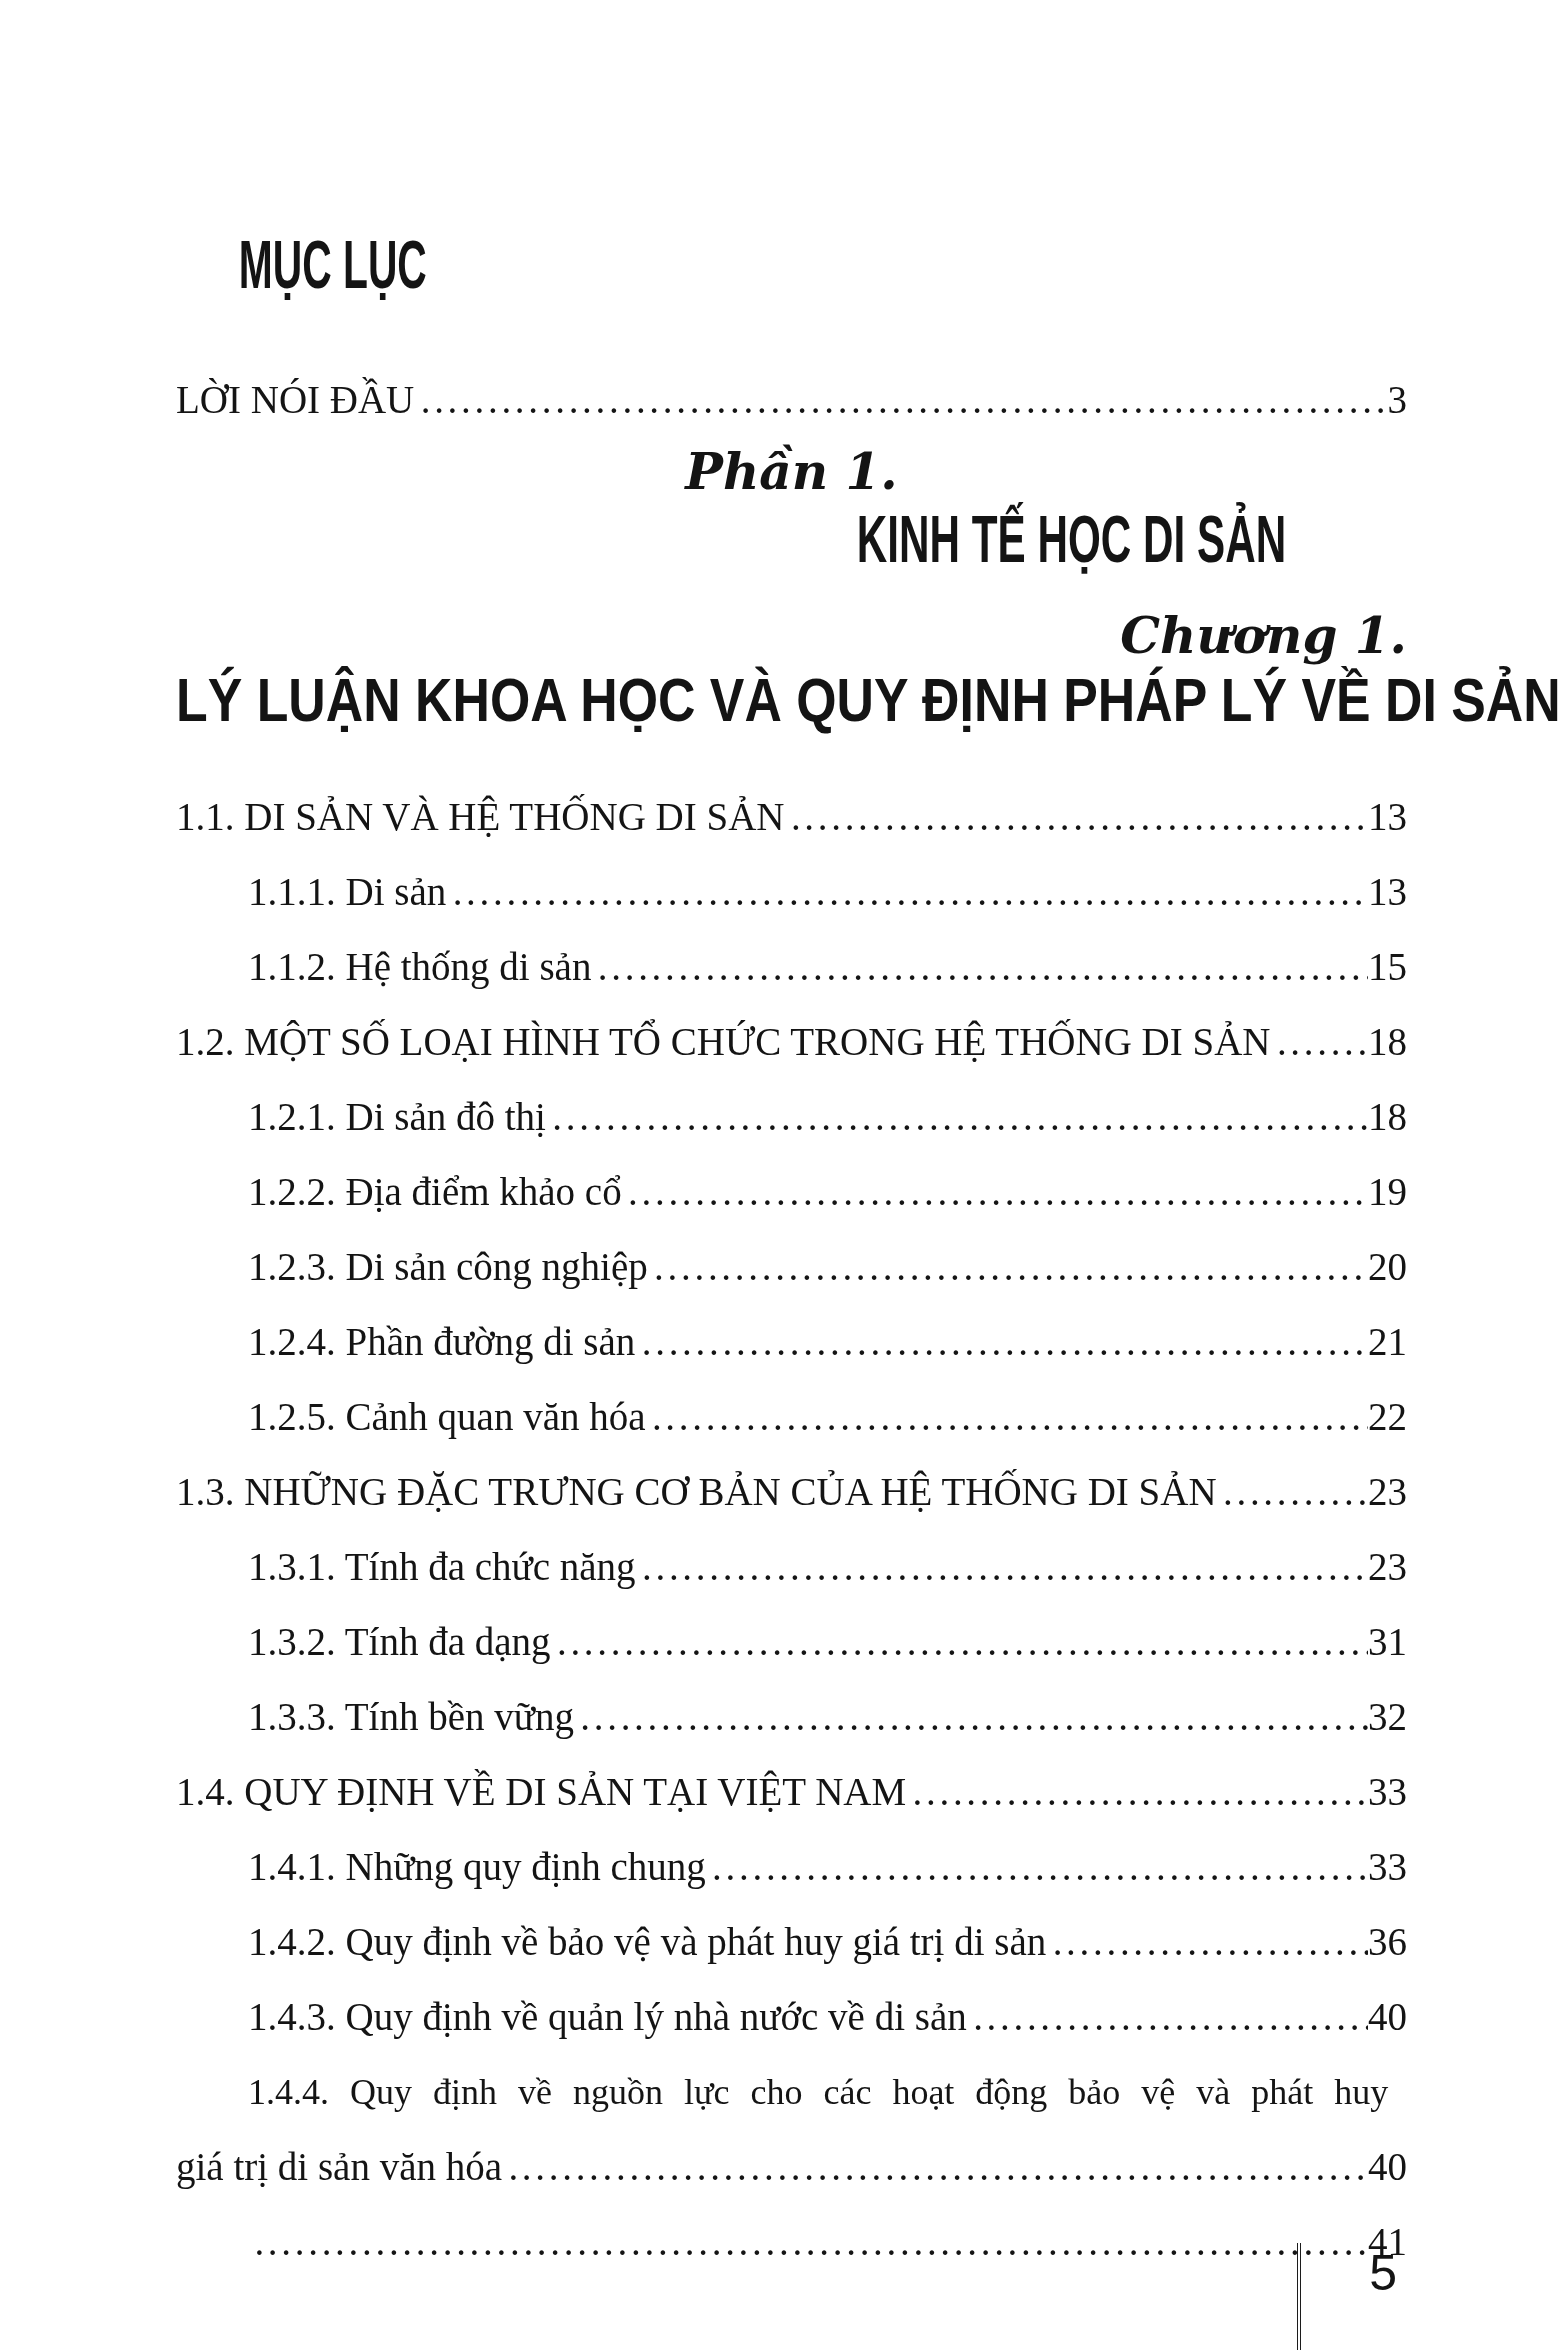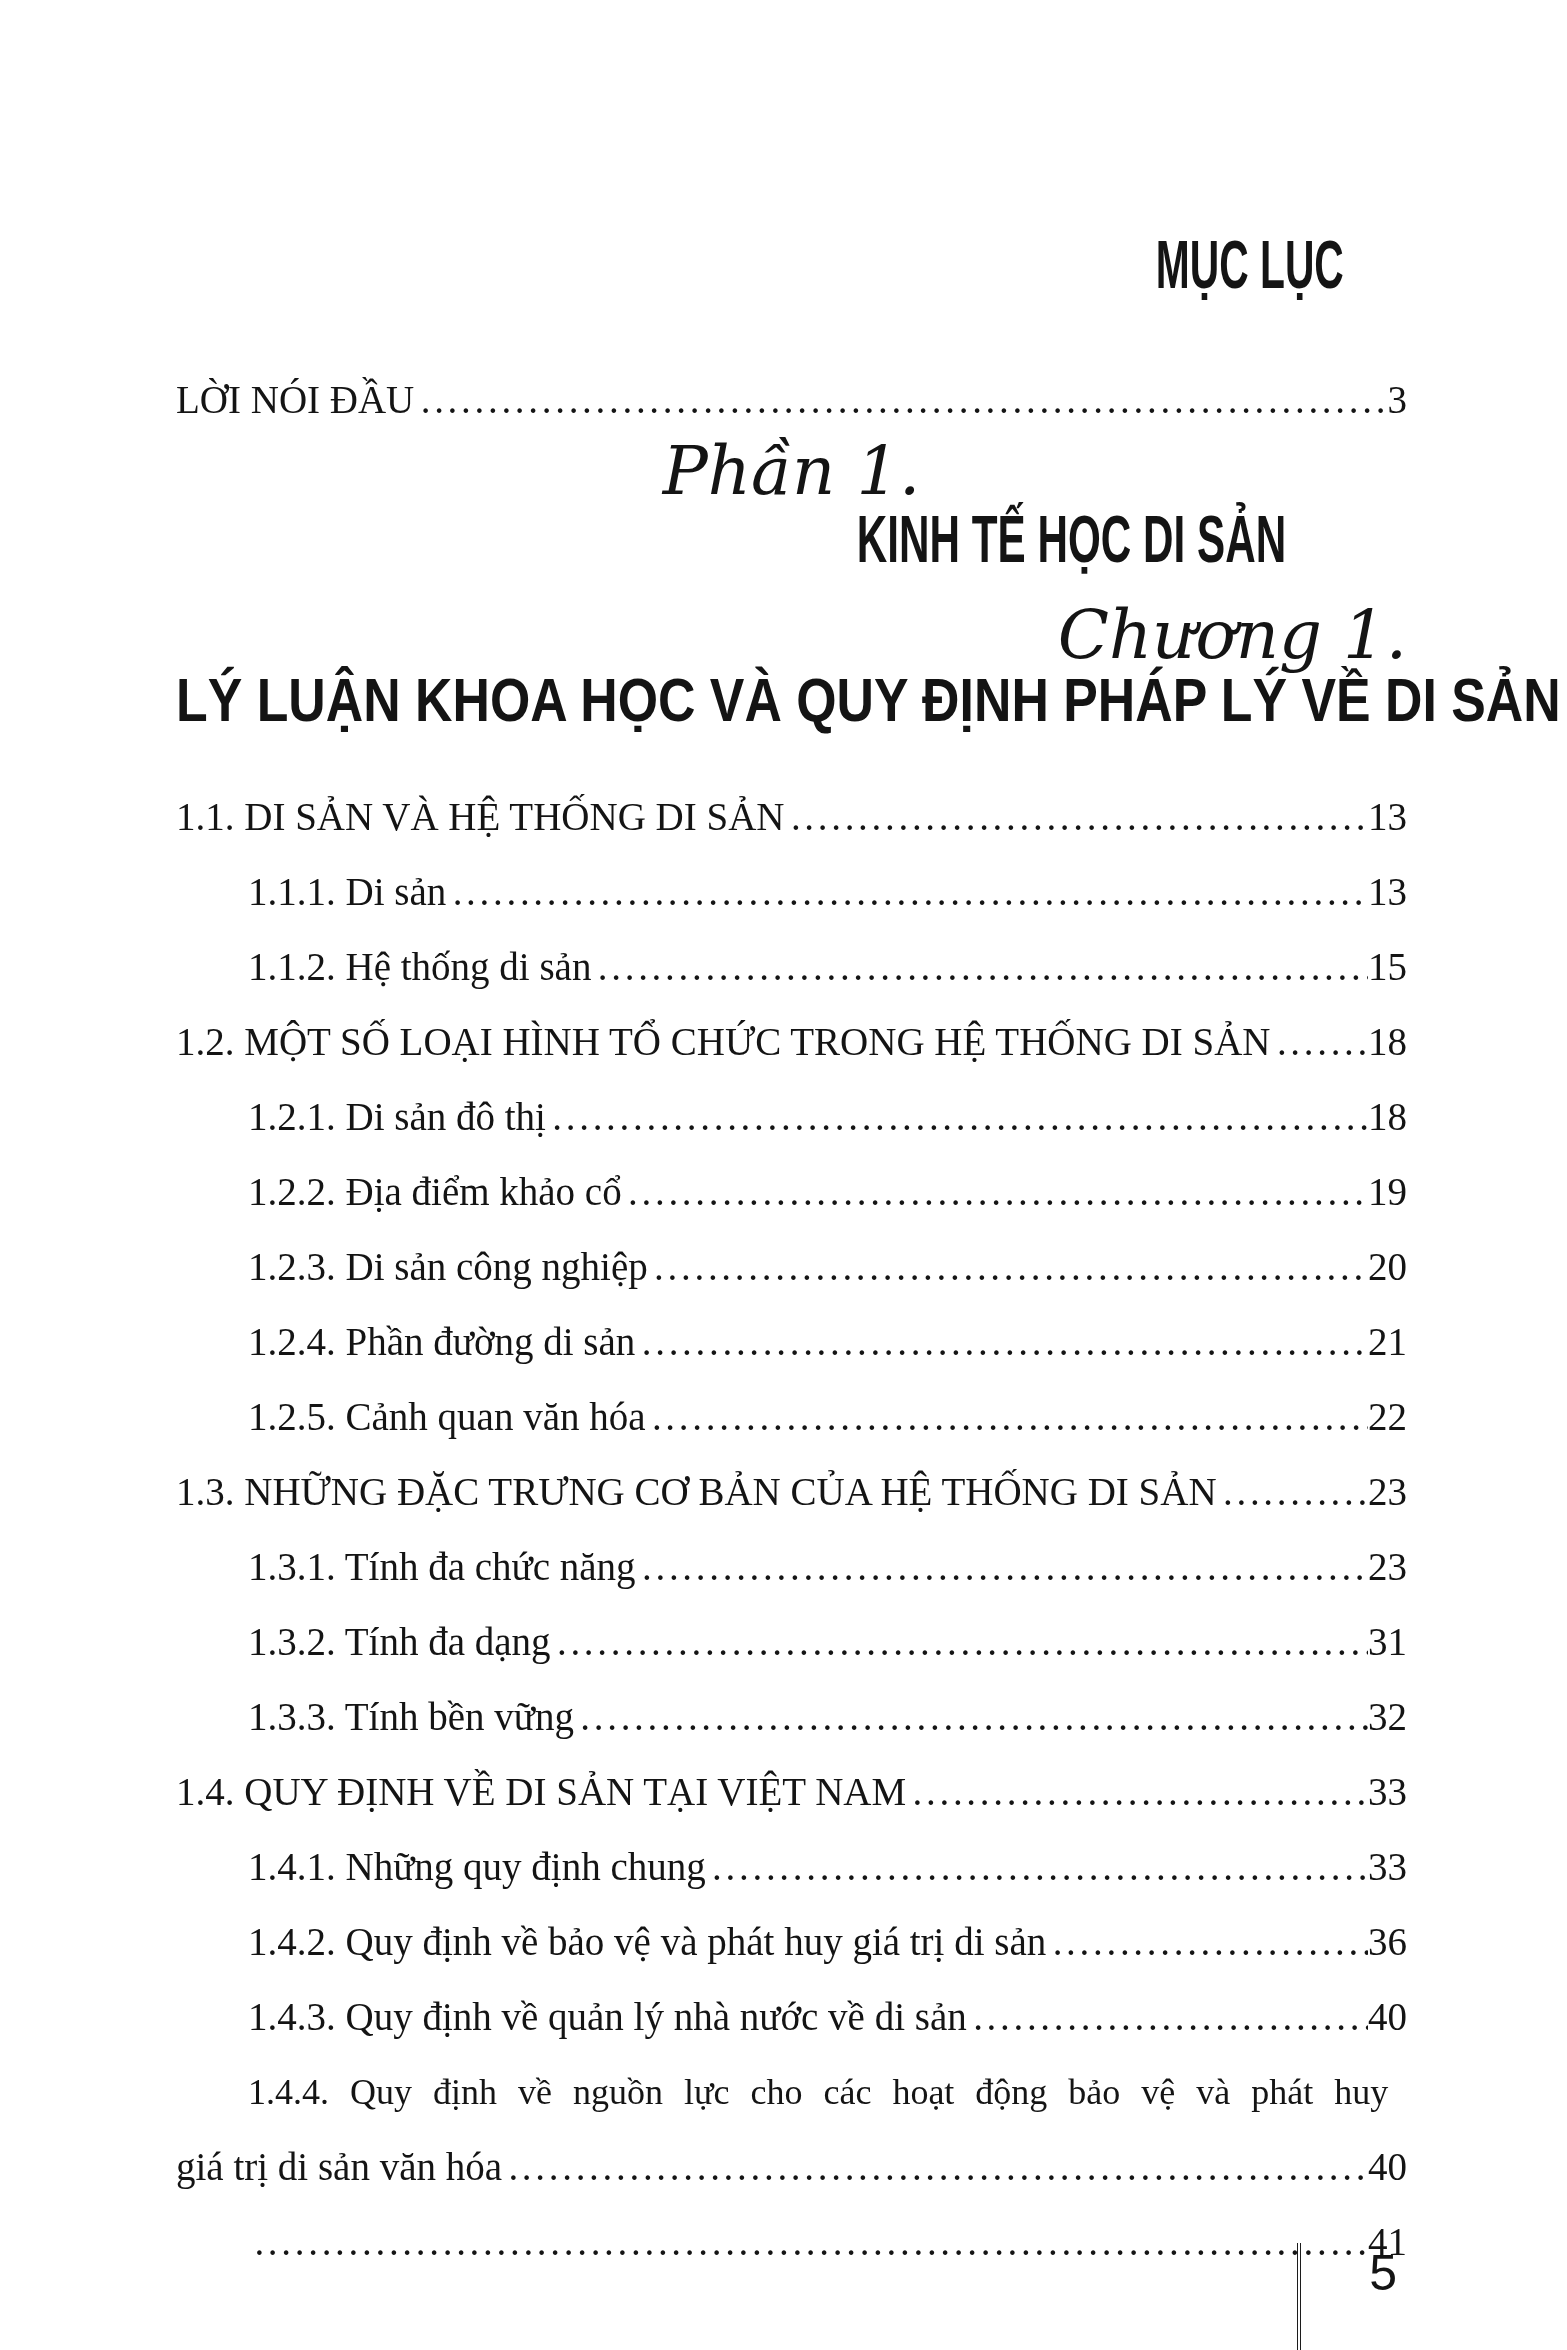--- a/index.html
+++ b/index.html
@@ -18,41 +18,41 @@
   }
   .content {
     position: absolute;
     left: 176px;
     top: 228px;
     width: 1231px;
   }
 
   
   .doc-title {
-    text-align: right;
+    text-align: left;
     line-height: 73px;
     margin-bottom: 55px;
     white-space: nowrap;
   }
   .condensed {
     font-family: "Liberation Sans", sans-serif;
     font-weight: bold;
     display: inline-block;
     letter-spacing: 0px;
   }
   .doc-title .condensed {
     font-size: 68px;
     transform: scaleX(0.60);
     transform-origin: center bottom;
   }
   .script-heading {
     font-family: "DejaVu Serif", serif;
     font-style: italic;
-    font-weight: 400;
-    font-size: 67px;
+    font-weight: 700;
+    font-size: 50px;
   }
   .part-label {
     text-align: center;
     line-height: 59px;
     margin-bottom: 3.7px;
   }
   .part-title {
     text-align: right;
     line-height: 70px;
     margin-bottom: 13px;

